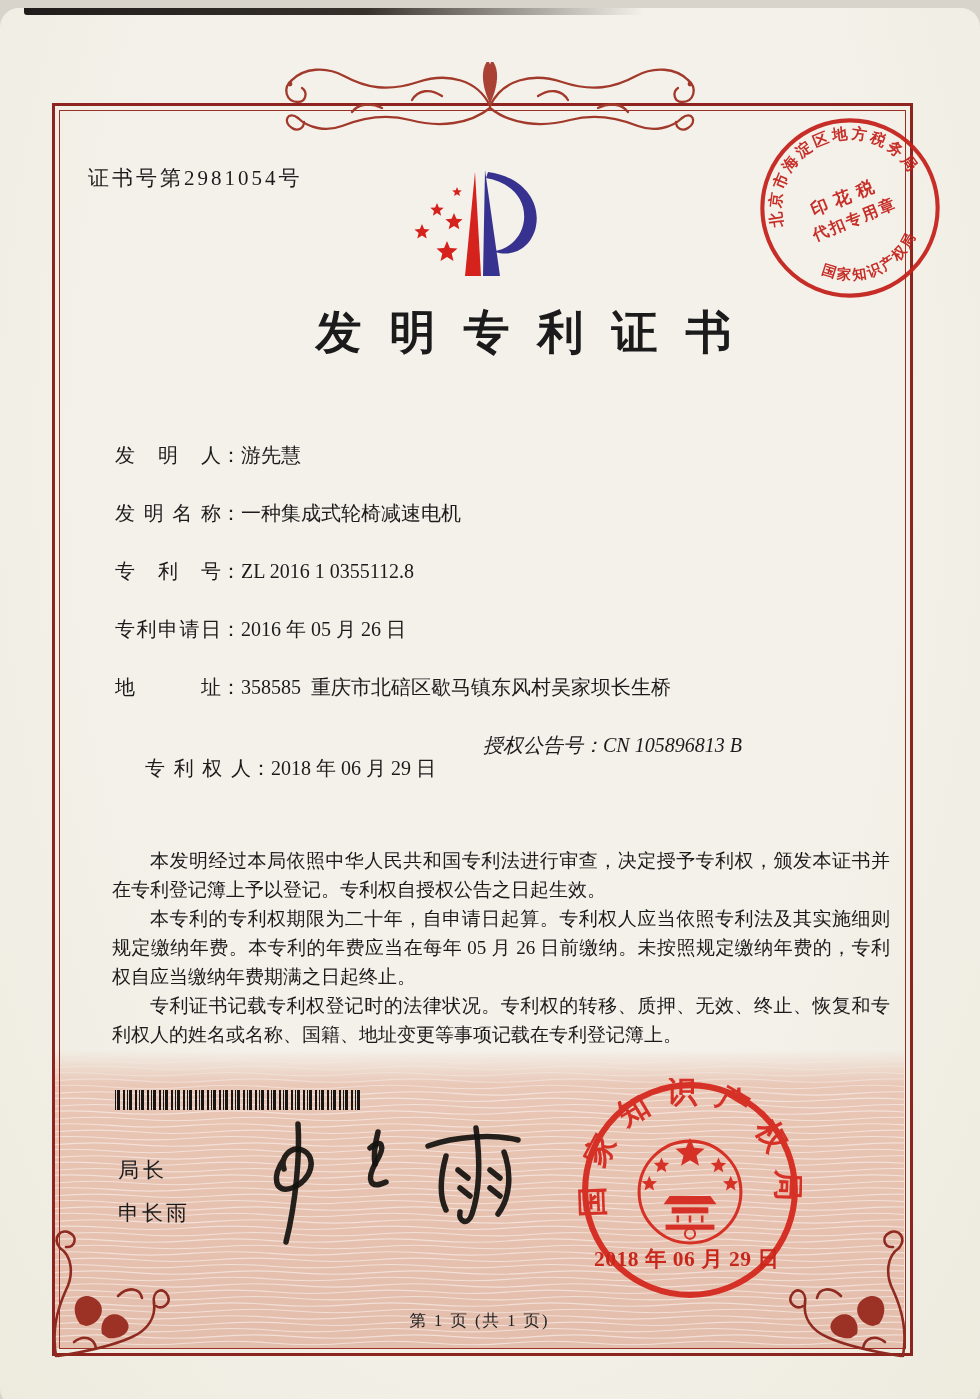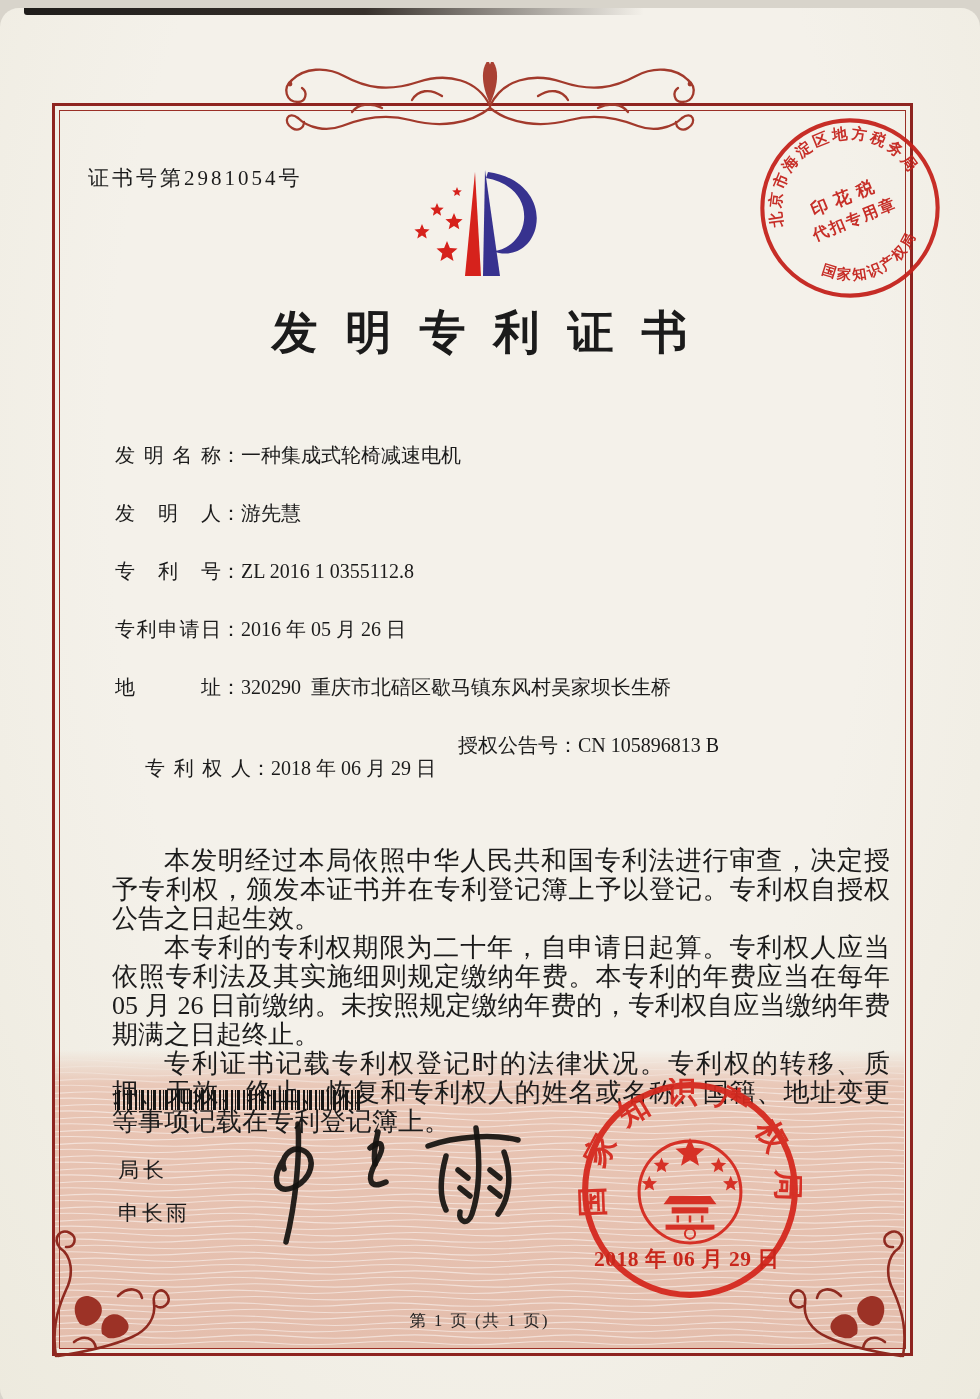--- a/index.html
+++ b/index.html
@@ -27,30 +27,30 @@
   .orn path{fill:none;stroke:#a23a2c;stroke-width:2.3;stroke-linecap:round;}
   .orn .fil{fill:#a94134;stroke:none;}
   .corner path{stroke:#8f2a20;stroke-width:2.6;}
   .corner .fil{fill:#9c3226;stroke:none;}
   
   .certno{position:absolute;left:88px;top:156px;font-size:21px;letter-spacing:3px;z-index:4;}
   .logo{position:absolute;left:405px;top:150px;width:150px;height:145px;z-index:4;}
   .stamp{position:absolute;left:743px;top:93px;width:214px;height:214px;z-index:6;opacity:.95;}
   .stamp text{fill:#c4231d;font-family:"Liberation Sans","DejaVu Sans",sans-serif;font-weight:700;}
   .title{position:absolute;left:52px;width:855px;top:294px;margin:0;text-align:center;
-    font-size:46px;font-weight:600;letter-spacing:28px;text-indent:28px;z-index:4;}
+    font-size:46px;font-weight:600;letter-spacing:28px;text-indent:28px;z-index:4;padding-left:44px;}
   
   .fields{position:absolute;left:115px;top:434px;width:790px;font-size:20px;z-index:4;}
   .frow{position:relative;height:58px;white-space:pre;}
   .flabel{display:inline-block;width:106px;text-align:justify;text-align-last:justify;}
   .fval{white-space:pre;}
-  .g2{position:absolute;left:343px;top:0;white-space:pre;}
+  .g2{position:absolute;left:368px;top:0;white-space:pre;font-style:italic;}
   
   .paras{position:absolute;left:112px;top:838px;width:778px;z-index:4;
-    font-size:26px;line-height:29px;text-align:justify;}
+    font-size:19px;line-height:29px;text-align:justify;}
   .paras p{margin:0;text-indent:2em;}
   
   .barcode{position:absolute;left:115px;top:1082px;width:252px;height:20px;z-index:4;font-size:0;}
   .barcode span{display:inline-block;height:100%;background:#161514;vertical-align:top;}
   .dirtitle{position:absolute;left:118px;top:1148px;font-size:21px;letter-spacing:4px;z-index:4;}
   .dirname{position:absolute;left:118px;top:1191px;font-size:21px;letter-spacing:3px;z-index:4;}
   .sig{position:absolute;left:242px;top:1106px;width:300px;height:135px;z-index:4;}
   .sig path{fill:none;stroke:#14120f;stroke-width:5.5;stroke-linecap:round;stroke-linejoin:round;opacity:.93;}
   .seal{position:absolute;left:578px;top:1070px;width:224px;height:224px;z-index:5;opacity:.94;}
   .seal .rg{stroke:#d5281e;fill:none;}
@@ -185,25 +185,25 @@
         <textPath href="#stBot" startOffset="50%" text-anchor="middle">国家知识产权局</textPath>
       </text>
       <text x="105" y="99" font-size="17" letter-spacing="7" text-anchor="middle">印花税</text>
       <text x="105" y="122" font-size="15.5" letter-spacing="2" text-anchor="middle">代扣专用章</text>
     </g>
   </svg>
 
   <h1 class="title">发明专利证书</h1>
 
   <div class="fields">
+    <div class="frow"><span class="flabel">发明人</span><span>：</span><span class="fval">游先慧</span></div>
     <div class="frow"><span class="flabel">发明名称</span><span>：</span><span class="fval">一种集成式轮椅减速电机</span></div>
-    <div class="frow"><span class="flabel">发明人</span><span>：</span><span class="fval">游先慧</span></div>
     <div class="frow"><span class="flabel">专利号</span><span>：</span><span class="fval">ZL 2016 1 0355112.8</span></div>
     <div class="frow"><span class="flabel">专利申请日</span><span>：</span><span class="fval">2016 年 05 月 26 日</span></div>
-    <div class="frow"><span class="flabel">地址</span><span>：</span><span class="fval">320290  重庆市北碚区歇马镇东风村吴家坝长生桥</span></div>
+    <div class="frow"><span class="flabel">地址</span><span>：</span><span class="fval">358585  重庆市北碚区歇马镇东风村吴家坝长生桥</span></div>
     <div class="frow">
       <span class="flabel">专利权人</span><span>：</span><span class="fval">2018 年 06 月 29 日</span>
       <span class="g2"><span>授权公告号</span><span>：</span><span>CN 105896813 B</span></span>
     </div>
   </div>
 
   <div class="paras">
     <p>本发明经过本局依照中华人民共和国专利法进行审查，决定授予专利权，颁发本证书并在专利登记簿上予以登记。专利权自授权公告之日起生效。</p>
     <p>本专利的专利权期限为二十年，自申请日起算。专利权人应当依照专利法及其实施细则规定缴纳年费。本专利的年费应当在每年 05 月 26 日前缴纳。未按照规定缴纳年费的，专利权自应当缴纳年费期满之日起终止。</p>
     <p>专利证书记载专利权登记时的法律状况。专利权的转移、质押、无效、终止、恢复和专利权人的姓名或名称、国籍、地址变更等事项记载在专利登记簿上。</p>

